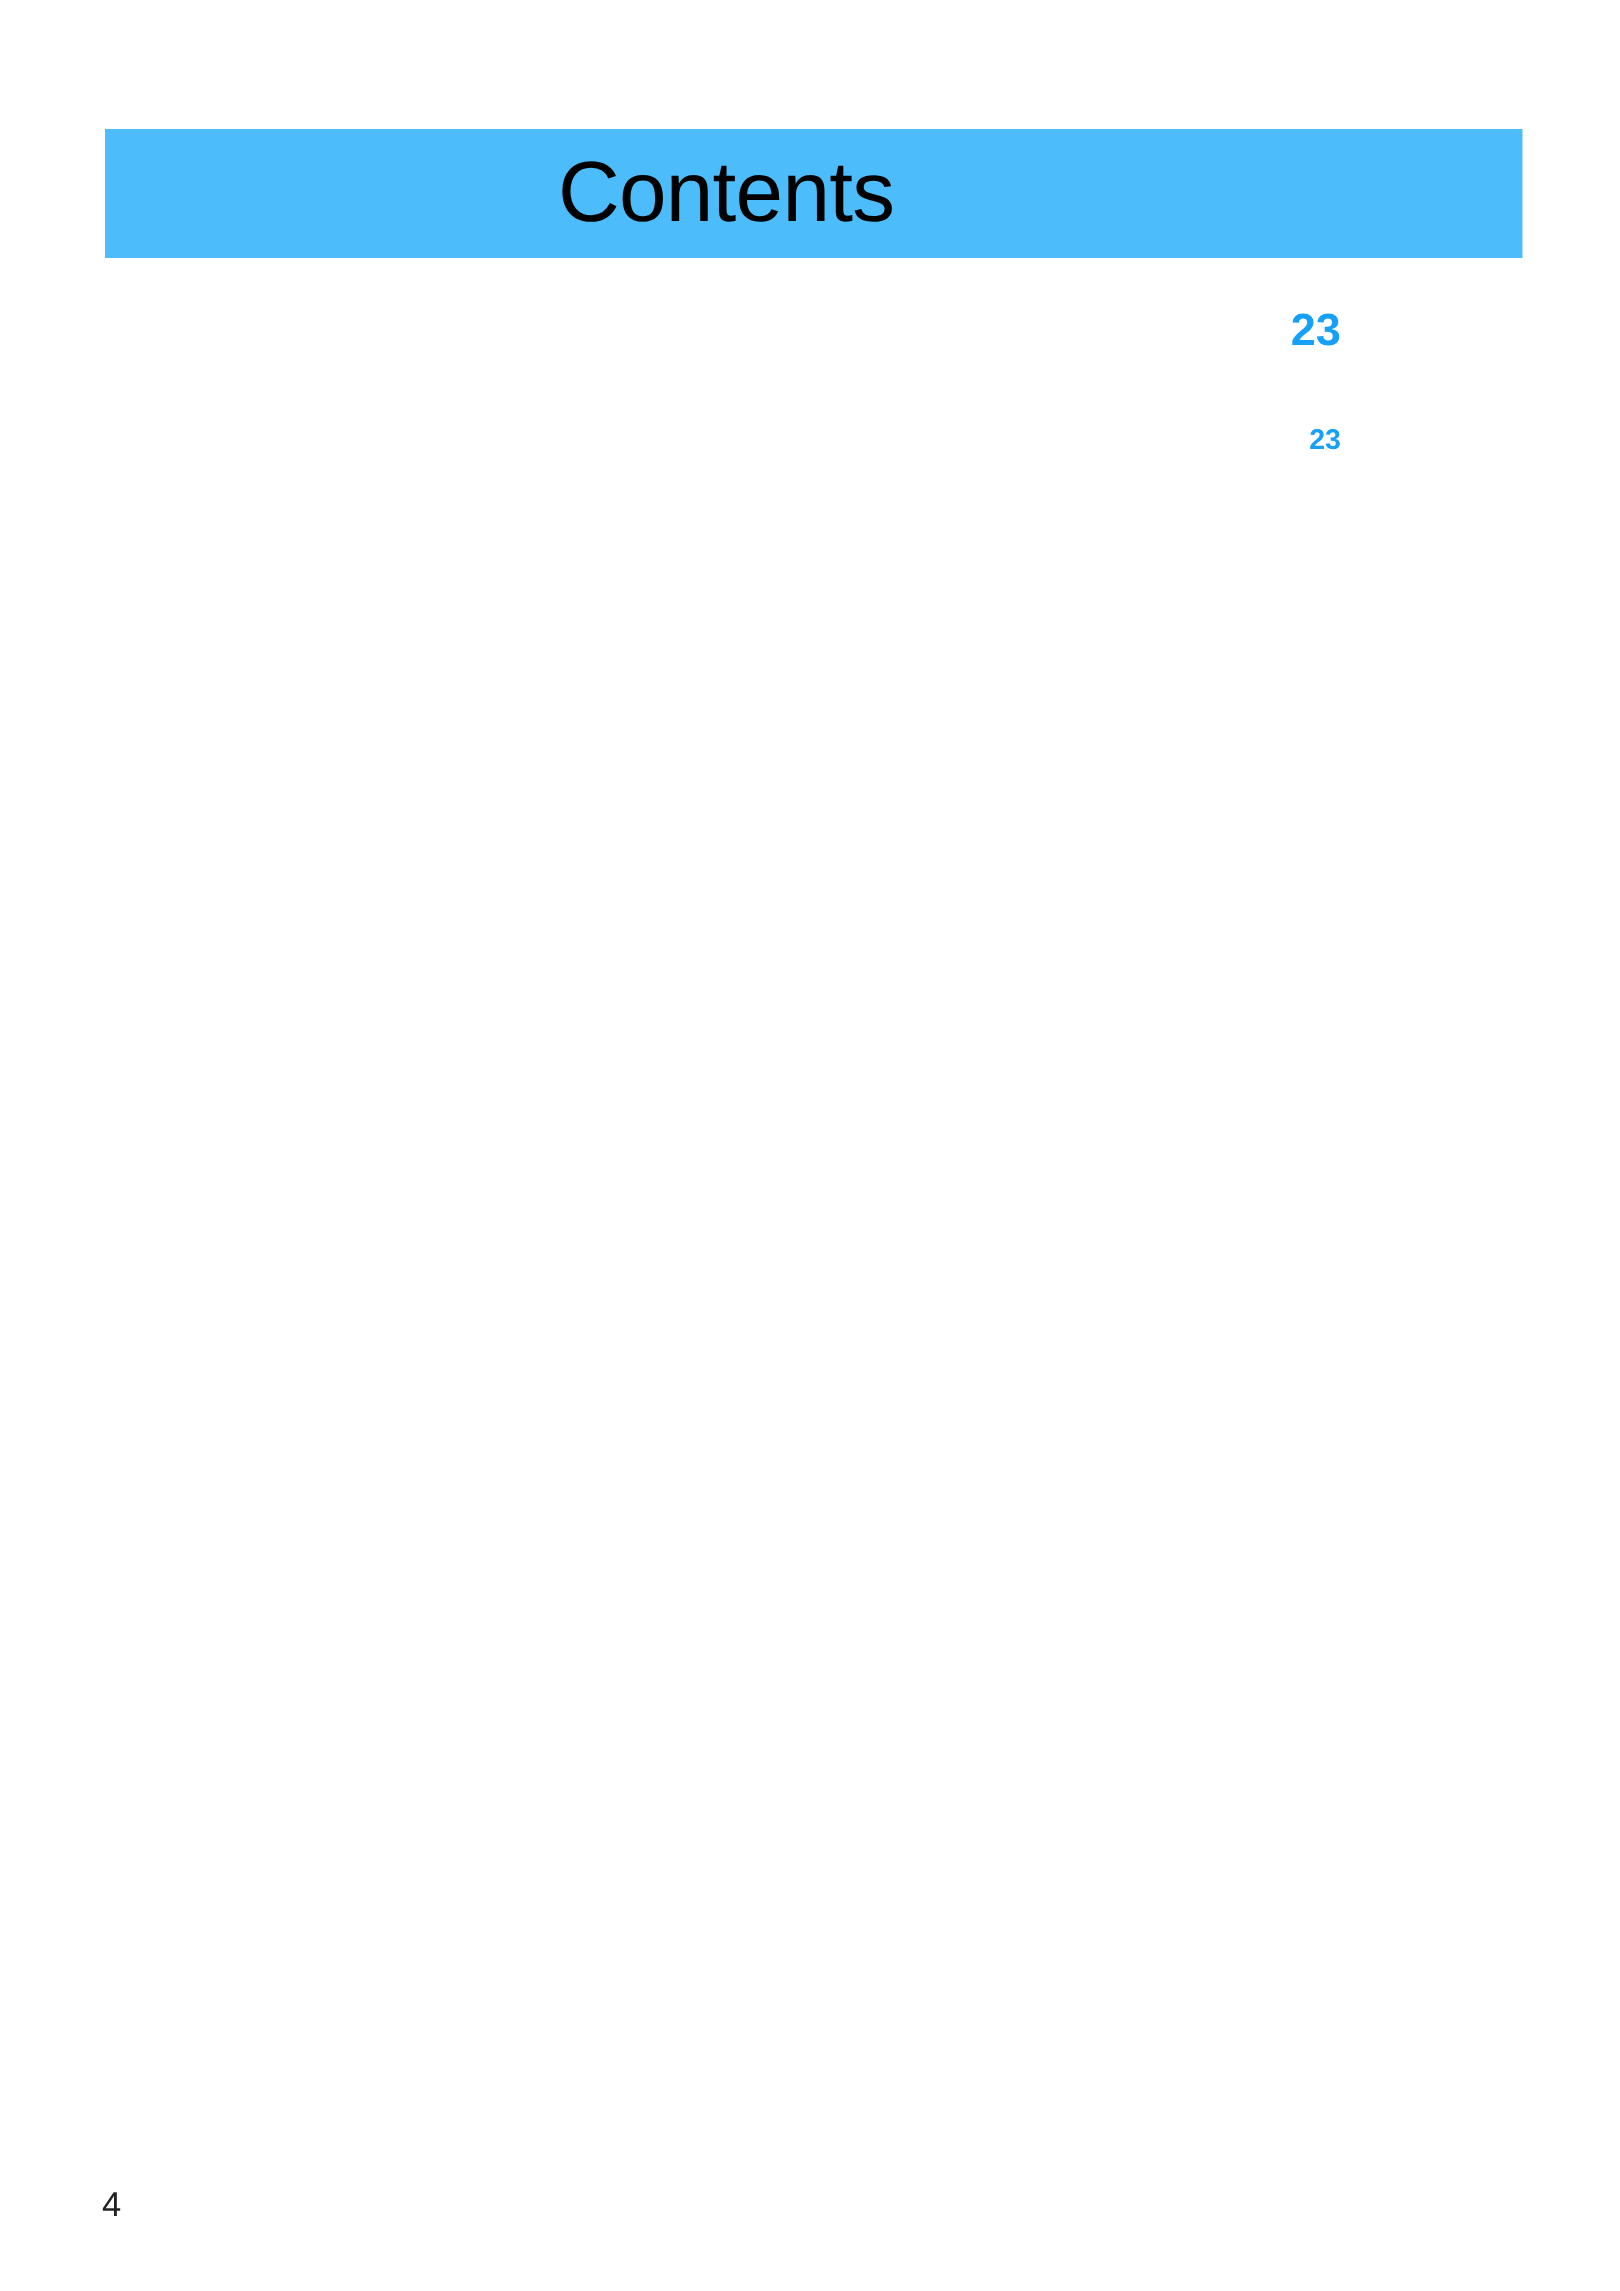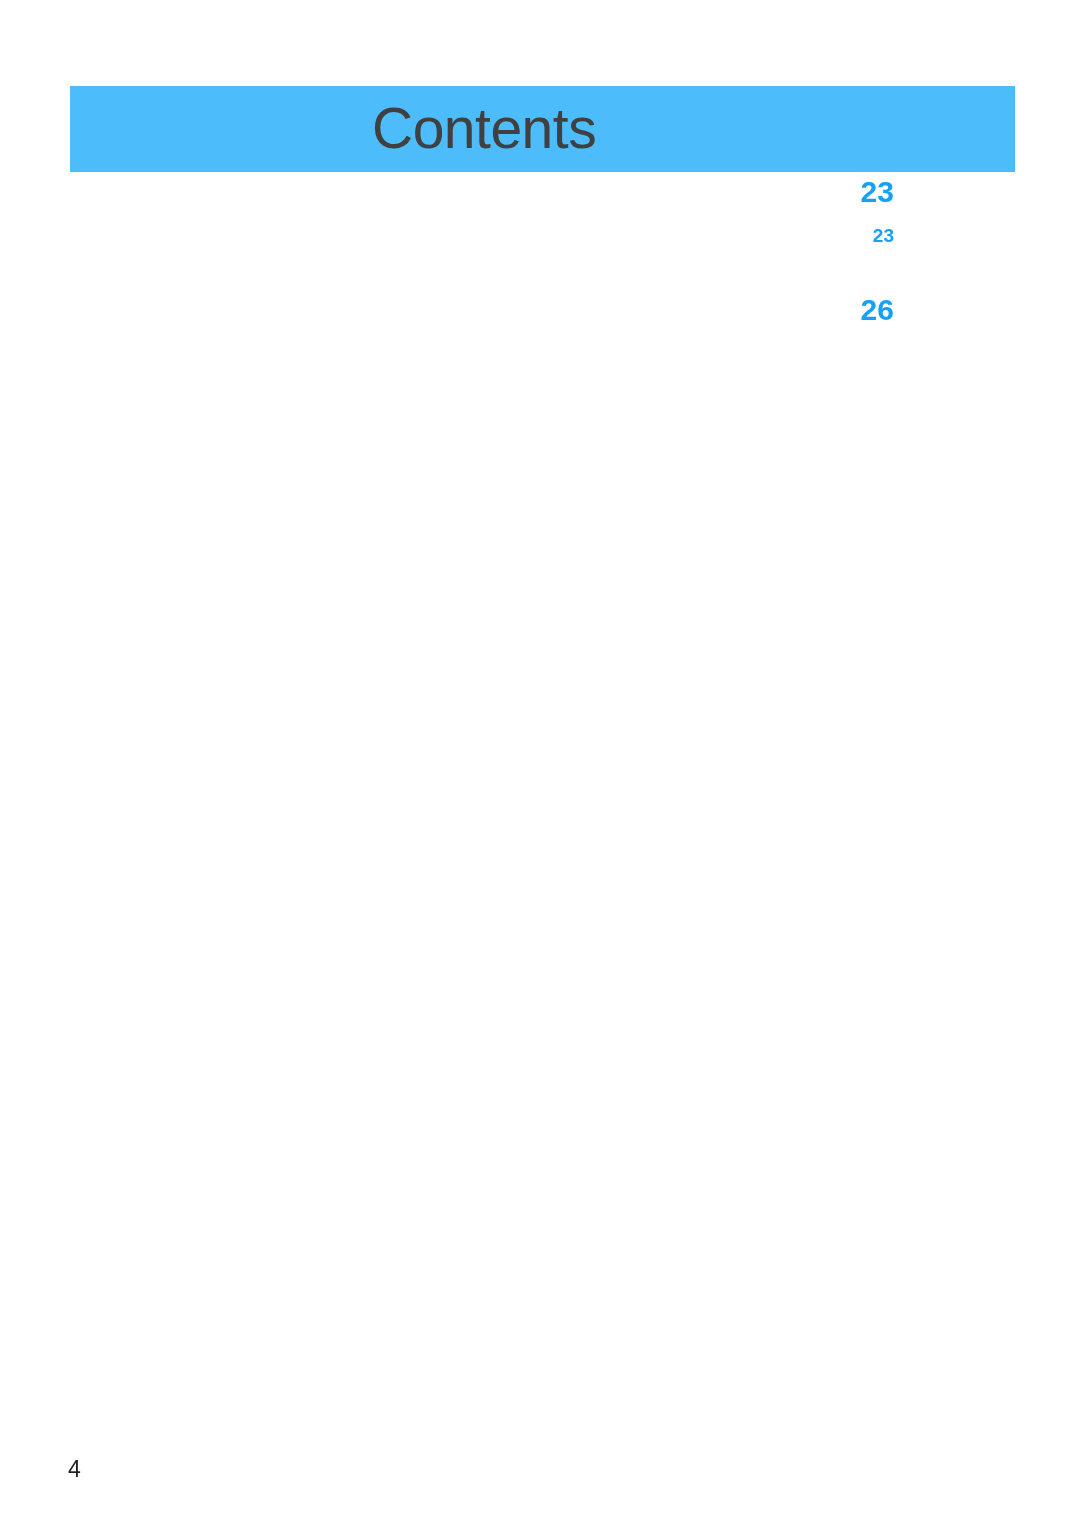--- a/index.html
+++ b/index.html
@@ -31,38 +31,39 @@
     background: #4cbcfa;
   }
   .header-title {
     position: absolute;
     left: 302px;      
     top: -1px;
     height: 86px;
     line-height: 86px;
     font-size: 57px;
     font-weight: 400;
-    color: #404040;
+    color: #000000;
     letter-spacing: -0.5px;
     white-space: nowrap;
   }
 
   
   .toc {
     position: absolute;
     left: 0;
     top: 172px;
     width: 1080px;
   }
 
   .toc-row {
     position: relative;
     width: 952px;
     box-sizing: border-box;
     white-space: nowrap;
+    margin-top: 29px;
   }
 
   .toc-row .num {
     position: absolute;
     left: 296px;
     top: 0;
     color: #16a0f7;
   }
   .toc-row .title {
     position: absolute;
@@ -141,23 +142,18 @@
 
     <div class="toc-row level2">
       <span class="num">5.1</span>
       <span class="title">Manually verify whether your firmware is up to date</span>
       <span class="page">23</span>
     </div>
 
     <div class="row-gap-sm"></div>
 
 
-    <div class="toc-row level1">
-      <span class="num">7</span>
-      <span class="title">Frequently asked questions</span>
-      <span class="page">26</span>
-    </div>
 
   </div>
 
   <div class="folio">4</div>
 
 </div>
 
 </body></html>

